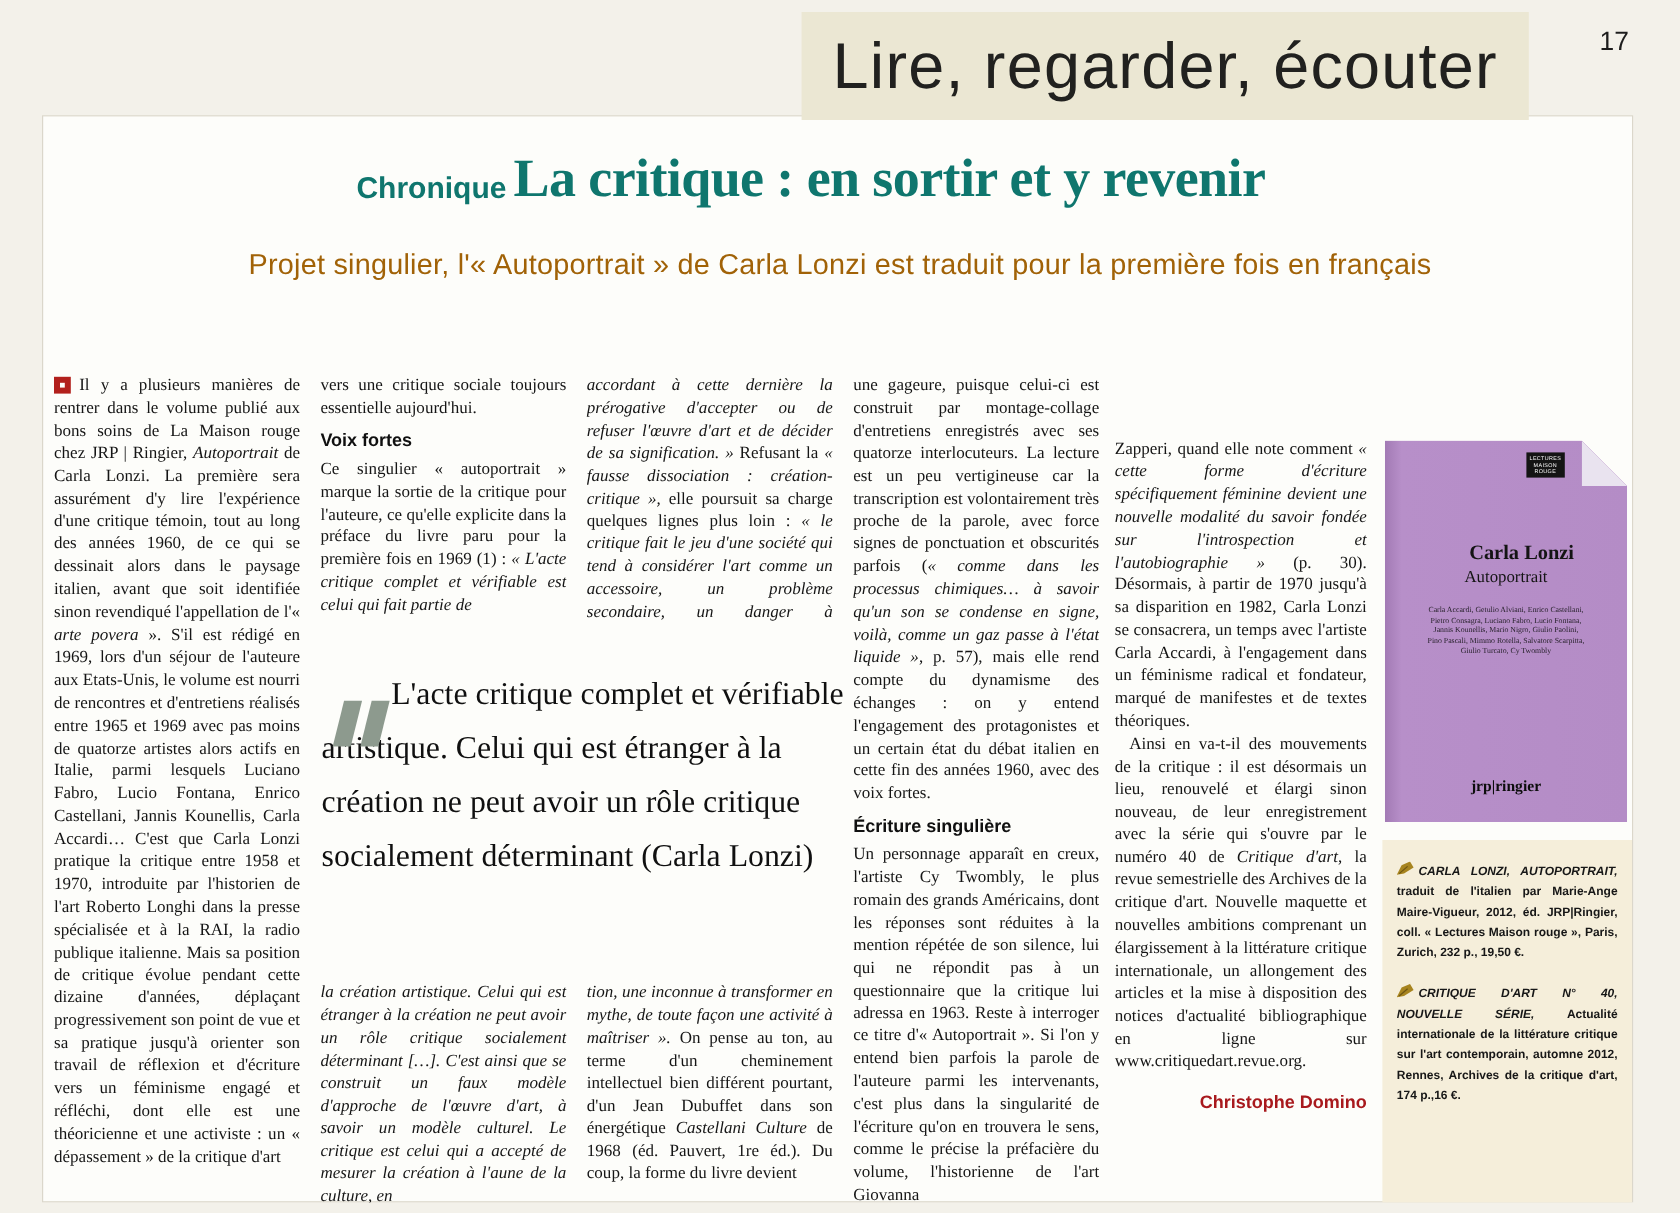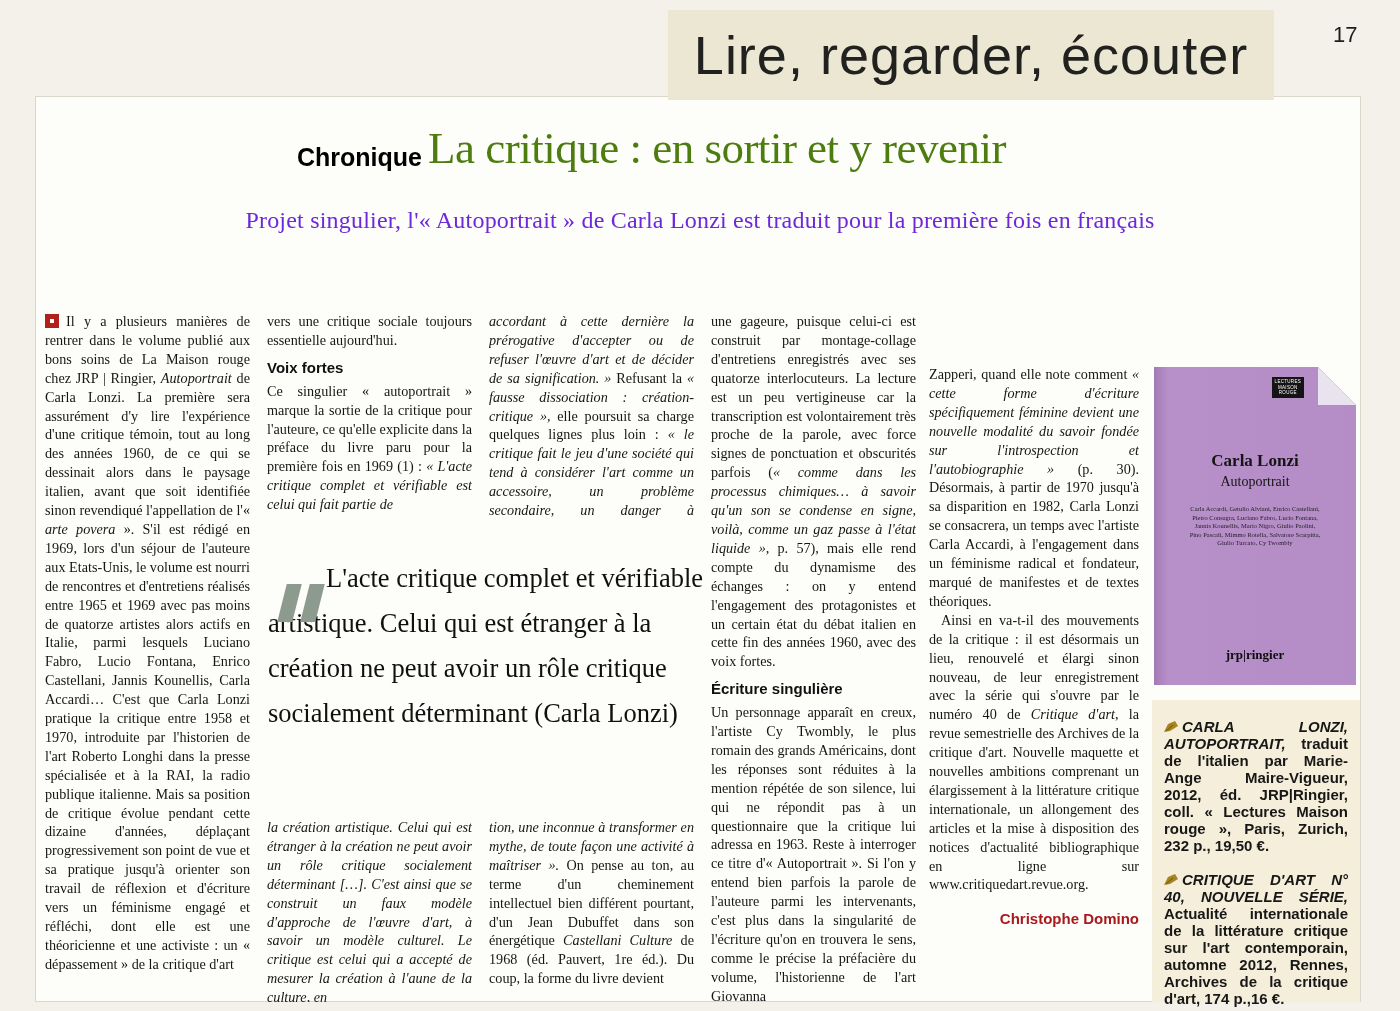--- a/index.html
+++ b/index.html
@@ -20,31 +20,31 @@
   }
   .banner-text {
     font-family:"Liberation Sans", sans-serif; font-size:54px; color:#21211f; letter-spacing:1px;
   }
   .page-num {
     position:absolute; left:1333px; top:22px;
     font-family:"Liberation Sans", sans-serif; font-size:22px; color:#1d1d1d; z-index:4;
   }
   .kicker {
     position:absolute; left:297px; top:143px;
-    font-family:"Liberation Sans", sans-serif; font-weight:700; font-size:25px; color:#000000; z-index:2;
+    font-family:"Liberation Sans", sans-serif; font-weight:700; font-size:25px; color:#0f766e; z-index:2;
   }
   .title {
     position:absolute; left:428px; top:122px;
-    font-family:"Liberation Serif", serif; font-weight:400; font-size:45px; color:#4d7c0f;
+    font-family:"Liberation Serif", serif; font-weight:700; font-size:45px; color:#0f766e;
     letter-spacing:-0.5px; z-index:2;
   }
   .standfirst {
     position:absolute; left:100px; top:198px; width:1200px; z-index:2;
-    text-align:center; font-family:Liberation Serif, serif;
-    font-size:24px; color:#6d28d9; line-height:45px; letter-spacing:0.2px;
+    text-align:center; font-family:Liberation Sans, sans-serif;
+    font-size:24px; color:#a16207; line-height:45px; letter-spacing:0.2px;
   }
   .col {
     position:absolute; width:205px;
     font-size:14.2px; line-height:18.9px; text-align:justify;
     color:#151515; overflow:hidden; hyphens:auto; z-index:2;
   }
   #col1 { left:45px;  top:312px; height:690px; }
   #col2t{ left:267px; top:312px; height:206px; }
   #col3t{ left:489px; top:312px; height:206px; }
   #col2b{ left:267px; top:818px; height:184px; }
@@ -91,42 +91,42 @@
     background:#e9e3ef; clip-path:polygon(0 0, 100% 100%, 0 100%);
   }
   .cover-label {
     position:absolute; top:10px; right:52px; background:#141414; color:#fff;
     padding:2px 3px; font-family:"Liberation Sans", sans-serif;
     font-size:4.5px; line-height:5.5px; text-align:center; letter-spacing:0.3px;
     white-space:pre-line;
   }
   .cover-author {
     position:absolute; top:84px; width:100%; text-align:center;
-    font-family:"Liberation Serif", serif; font-weight:700; font-size:17px; color:#141414;
+    font-family:"Liberation Serif", serif; font-weight:700; font-size:17px; color:#141414;margin-left:13px;
   }
   .cover-title {
     position:absolute; top:107px; width:100%; text-align:center;
     font-family:"Liberation Serif", serif; font-size:14px; color:#141414;
   }
   .cover-names {
     position:absolute; top:138px; left:10%; width:80%; text-align:center;
     font-family:"Liberation Serif", serif; font-size:6.5px; line-height:8.5px; color:#241f28;
     white-space:pre-line;
   }
   .cover-pub {
     position:absolute; bottom:22px; width:100%; text-align:center;
     font-family:"Liberation Serif", serif; font-weight:700; font-size:13px; color:#0d0d0d;
   }
   
   .refs {
     position:absolute; left:1152px; top:700px; width:208px; height:302px;
     background:#f5eeda; padding:18px 12px 12px; z-index:2;
   }
   .ref {
-    font-family:"Liberation Sans", sans-serif; font-weight:700; font-size:15px;
+    font-family:"Liberation Sans", sans-serif; font-weight:700; font-size:10px;
     line-height:17px; color:#171717; text-align:justify; margin-bottom:17px;
   }
   .ref-icon { display:inline-block; width:15px; height:12px; margin-right:3px; vertical-align:-1px; }
 </style>
 </head>
 <body>
 
 <div class="content-box"></div>
 
 <div class="banner">

